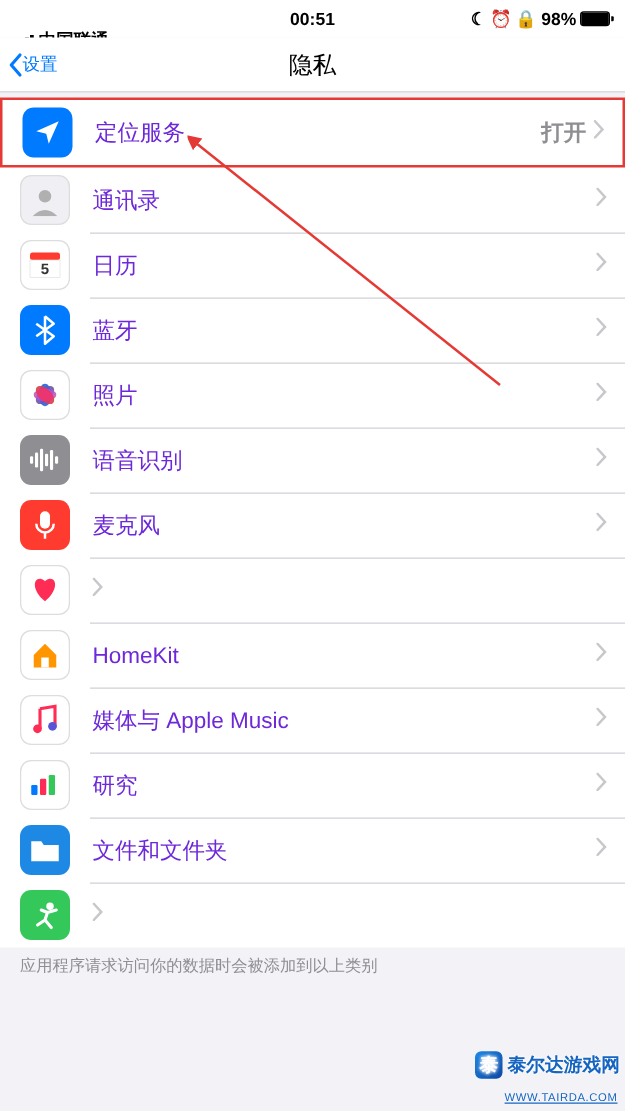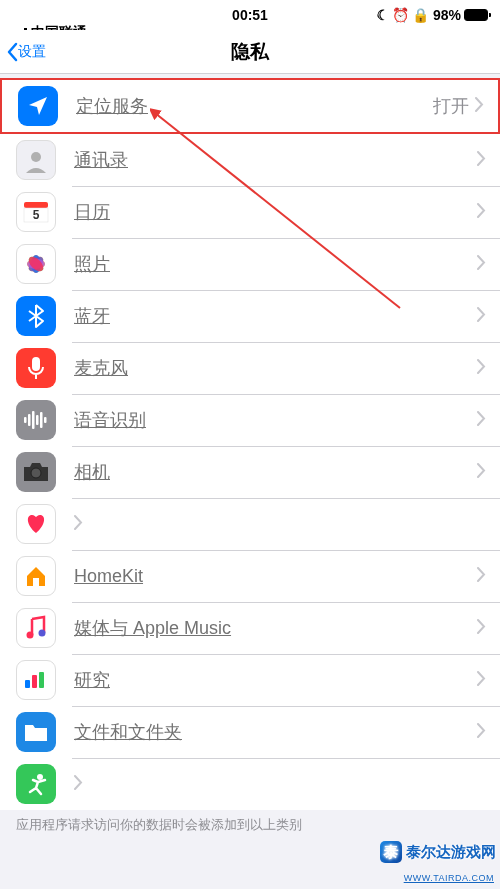--- a/index.html
+++ b/index.html
@@ -51,21 +51,21 @@
       cursor: pointer;
     }
     .back-chevron {
       width: 12px; height: 20px;
     }
     .nav-title {
       position: absolute;
       left: 50%;
       transform: translateX(-50%);
       font-size: 19px;
-      font-weight: 700;
+      font-weight: 400;
     }
 
     .highlight-box {
       border: 2px solid #e53935;
       position: relative;
       background: #fff;
       margin-top: 4px;
     }
 
     .list { background: #fff; }
@@ -86,22 +86,22 @@
     }
     .icon-box {
       width: 40px; height: 40px;
       border-radius: 9px;
       display: flex;
       align-items: center;
       justify-content: center;
       margin-right: 18px;
       flex-shrink: 0;
     }
-    .row-label { font-size: 18px; flex: 1; color: #737373; text-decoration: underline; }
-    .row-value { font-size: 18px; color: #8e8e93; margin-right: 6px; }
+    .row-label { font-size: 18px; flex: 1; color: #6d28d9; }
+    .row-value { font-size: 18px; color: #8e8e93; margin-right: 6px; font-weight: bold; }
     .chevron { color: #c7c7cc; }
     .chevron svg { width: 9px; height: 15px; }
 
     .footer-text {
       font-size: 13px;
       color: #8e8e93;
       padding: 6px 16px;
       white-space: nowrap;
       overflow: hidden;
     }
@@ -215,20 +215,32 @@
           <rect x="3" y="11" width="24" height="14" fill="#fff" stroke="#ddd" stroke-width="0.5"></rect>
           <text x="15" y="22" font-size="12" text-anchor="middle" fill="#333" font-weight="600">5</text>
         </svg>
     </div>
     <div class="row-label">日历</div>
     <div class="chevron"><svg viewBox="0 0 9 15">
           <path d="M1 1 L7 7.5 L1 14" stroke="#c7c7cc" stroke-width="2" fill="none" stroke-linecap="round"></path>
         </svg></div>
   </div>
 
+
+  <div class="row">
+    <div class="icon-box" style="background:#007aff">
+      <svg width="22" height="26" viewBox="0 0 22 26">
+          <path d="M11 2 L11 24 L18 18 L4 8 M11 2 L18 8 L4 18" stroke="#fff" stroke-width="2" fill="none" stroke-linejoin="round"></path>
+        </svg>
+    </div>
+    <div class="row-label">蓝牙</div>
+    <div class="chevron"><svg viewBox="0 0 9 15">
+          <path d="M1 1 L7 7.5 L1 14" stroke="#c7c7cc" stroke-width="2" fill="none" stroke-linecap="round"></path>
+        </svg></div>
+  </div>
 
   <div class="row">
     <div class="icon-box" style="background:#fff;border:0.5px solid #ddd">
       <svg width="28" height="28" viewBox="0 0 28 28">
           <g transform="translate(14,14)">
             <ellipse rx="5" ry="9" fill="#ff3b30" opacity="0.8" transform="rotate(0)"></ellipse>
             <ellipse rx="5" ry="9" fill="#ff9500" opacity="0.8" transform="rotate(45)"></ellipse>
             <ellipse rx="5" ry="9" fill="#ffcc00" opacity="0.8" transform="rotate(90)"></ellipse>
             <ellipse rx="5" ry="9" fill="#34c759" opacity="0.8" transform="rotate(135)"></ellipse>
             <ellipse rx="5" ry="9" fill="#007aff" opacity="0.8" transform="rotate(180)"></ellipse>
@@ -238,73 +250,49 @@
           </g>
         </svg>
     </div>
     <div class="row-label">照片</div>
     <div class="chevron"><svg viewBox="0 0 9 15">
           <path d="M1 1 L7 7.5 L1 14" stroke="#c7c7cc" stroke-width="2" fill="none" stroke-linecap="round"></path>
         </svg></div>
   </div>
 
   <div class="row">
-    <div class="icon-box" style="background:#007aff">
-      <svg width="22" height="26" viewBox="0 0 22 26">
-          <path d="M11 2 L11 24 L18 18 L4 8 M11 2 L18 8 L4 18" stroke="#fff" stroke-width="2" fill="none" stroke-linejoin="round"></path>
-        </svg>
-    </div>
-    <div class="row-label">蓝牙</div>
-    <div class="chevron"><svg viewBox="0 0 9 15">
-          <path d="M1 1 L7 7.5 L1 14" stroke="#c7c7cc" stroke-width="2" fill="none" stroke-linecap="round"></path>
-        </svg></div>
-  </div>
-
-  <div class="row">
-    <div class="icon-box" style="background:#ff3b30">
-      <svg width="20" height="26" viewBox="0 0 20 26">
-          <rect x="6" y="2" width="8" height="14" rx="4" fill="#fff"></rect>
-          <path d="M3 12 A7 7 0 0 0 17 12 M10 19 L10 24" stroke="#fff" stroke-width="2" fill="none"></path>
-        </svg>
-    </div>
-    <div class="row-label">麦克风</div>
-    <div class="chevron"><svg viewBox="0 0 9 15">
-          <path d="M1 1 L7 7.5 L1 14" stroke="#c7c7cc" stroke-width="2" fill="none" stroke-linecap="round"></path>
-        </svg></div>
-  </div>
-
-  <div class="row">
     <div class="icon-box" style="background:#8e8e93">
       <svg width="28" height="20" viewBox="0 0 28 20">
           <rect x="2" y="7" width="2.5" height="6" fill="#fff" rx="1"></rect>
           <rect x="6" y="4" width="2.5" height="12" fill="#fff" rx="1"></rect>
           <rect x="10" y="1" width="2.5" height="18" fill="#fff" rx="1"></rect>
           <rect x="14" y="5" width="2.5" height="10" fill="#fff" rx="1"></rect>
           <rect x="18" y="2" width="2.5" height="16" fill="#fff" rx="1"></rect>
           <rect x="22" y="7" width="2.5" height="6" fill="#fff" rx="1"></rect>
         </svg>
     </div>
     <div class="row-label">语音识别</div>
     <div class="chevron"><svg viewBox="0 0 9 15">
           <path d="M1 1 L7 7.5 L1 14" stroke="#c7c7cc" stroke-width="2" fill="none" stroke-linecap="round"></path>
         </svg></div>
   </div>
 
   <div class="row">
-    <div class="icon-box" style="background:#8e8e93">
-      <svg width="28" height="22" viewBox="0 0 28 22">
-          <path d="M2 6 L8 6 L10 2 L18 2 L20 6 L26 6 L26 20 L2 20 Z" fill="#333"></path>
-          <circle cx="14" cy="12" r="5" fill="#555" stroke="#222" stroke-width="1"></circle>
-        </svg>
-    </div>
-    <div class="row-label">相机</div>
-    <div class="chevron"><svg viewBox="0 0 9 15">
-          <path d="M1 1 L7 7.5 L1 14" stroke="#c7c7cc" stroke-width="2" fill="none" stroke-linecap="round"></path>
-        </svg></div>
-  </div>
+    <div class="icon-box" style="background:#ff3b30">
+      <svg width="20" height="26" viewBox="0 0 20 26">
+          <rect x="6" y="2" width="8" height="14" rx="4" fill="#fff"></rect>
+          <path d="M3 12 A7 7 0 0 0 17 12 M10 19 L10 24" stroke="#fff" stroke-width="2" fill="none"></path>
+        </svg>
+    </div>
+    <div class="row-label">麦克风</div>
+    <div class="chevron"><svg viewBox="0 0 9 15">
+          <path d="M1 1 L7 7.5 L1 14" stroke="#c7c7cc" stroke-width="2" fill="none" stroke-linecap="round"></path>
+        </svg></div>
+  </div>
+
 
   <div class="row">
     <div class="icon-box" style="background:#fff;border:0.5px solid #ddd">
       <svg width="24" height="22" viewBox="0 0 24 22">
           <path d="M12 20 C2 12 2 2 8 2 C10 2 12 4 12 4 C12 4 14 2 16 2 C22 2 22 12 12 20 Z" fill="#ff2d55"></path>
         </svg>
     </div>
     <div class="chevron"><svg viewBox="0 0 9 15">
           <path d="M1 1 L7 7.5 L1 14" stroke="#c7c7cc" stroke-width="2" fill="none" stroke-linecap="round"></path>
         </svg></div>

